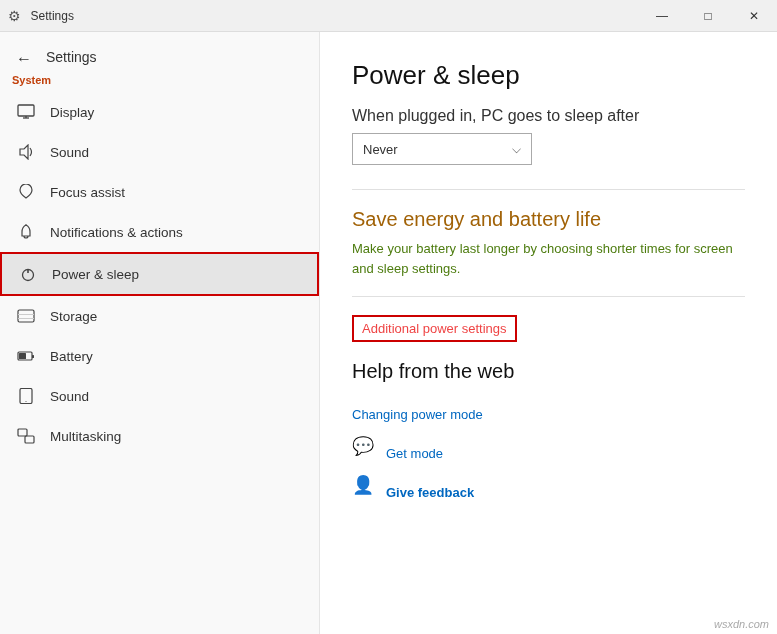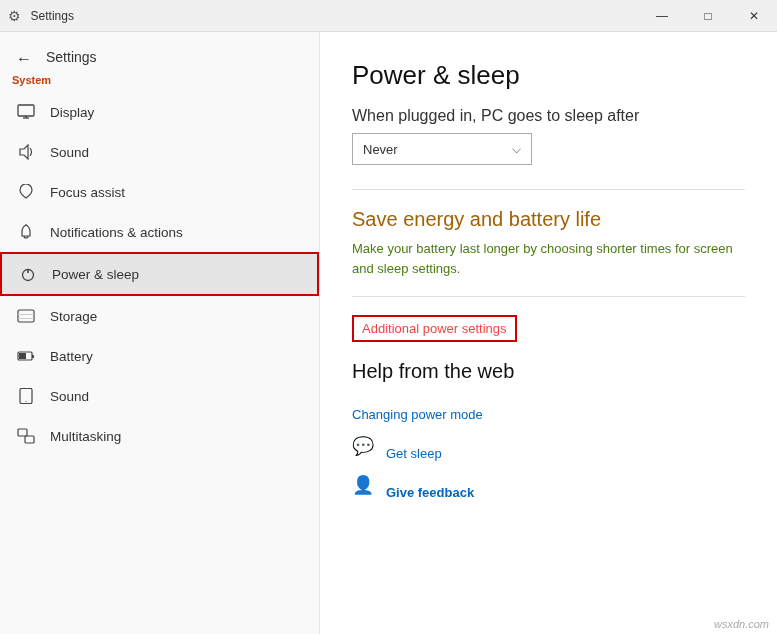--- a/index.html
+++ b/index.html
@@ -381,21 +381,21 @@
 
     <hr class="section-divider">
 
     <a class="related-link" href="#">Additional power settings</a>
 
     <h2 class="help-heading">Help from the web</h2>
     <a class="help-link" href="#">Changing power mode</a>
 
     <div class="help-item">
       <span class="help-item-icon">💬</span>
-      <a class="help-link" href="#" style="margin-bottom:0;">Get sleep</a>
+      <a class="help-link" href="#" style="margin-bottom:0;">Get mode</a>
     </div>
     <div class="help-item">
       <span class="help-item-icon">👤</span>
       <a class="help-link" href="#" style="margin-bottom:0;font-weight:bold;">Give feedback</a>
     </div>
   </div>
 </div>
 
 <div class="watermark">wsxdn.com</div>
 

